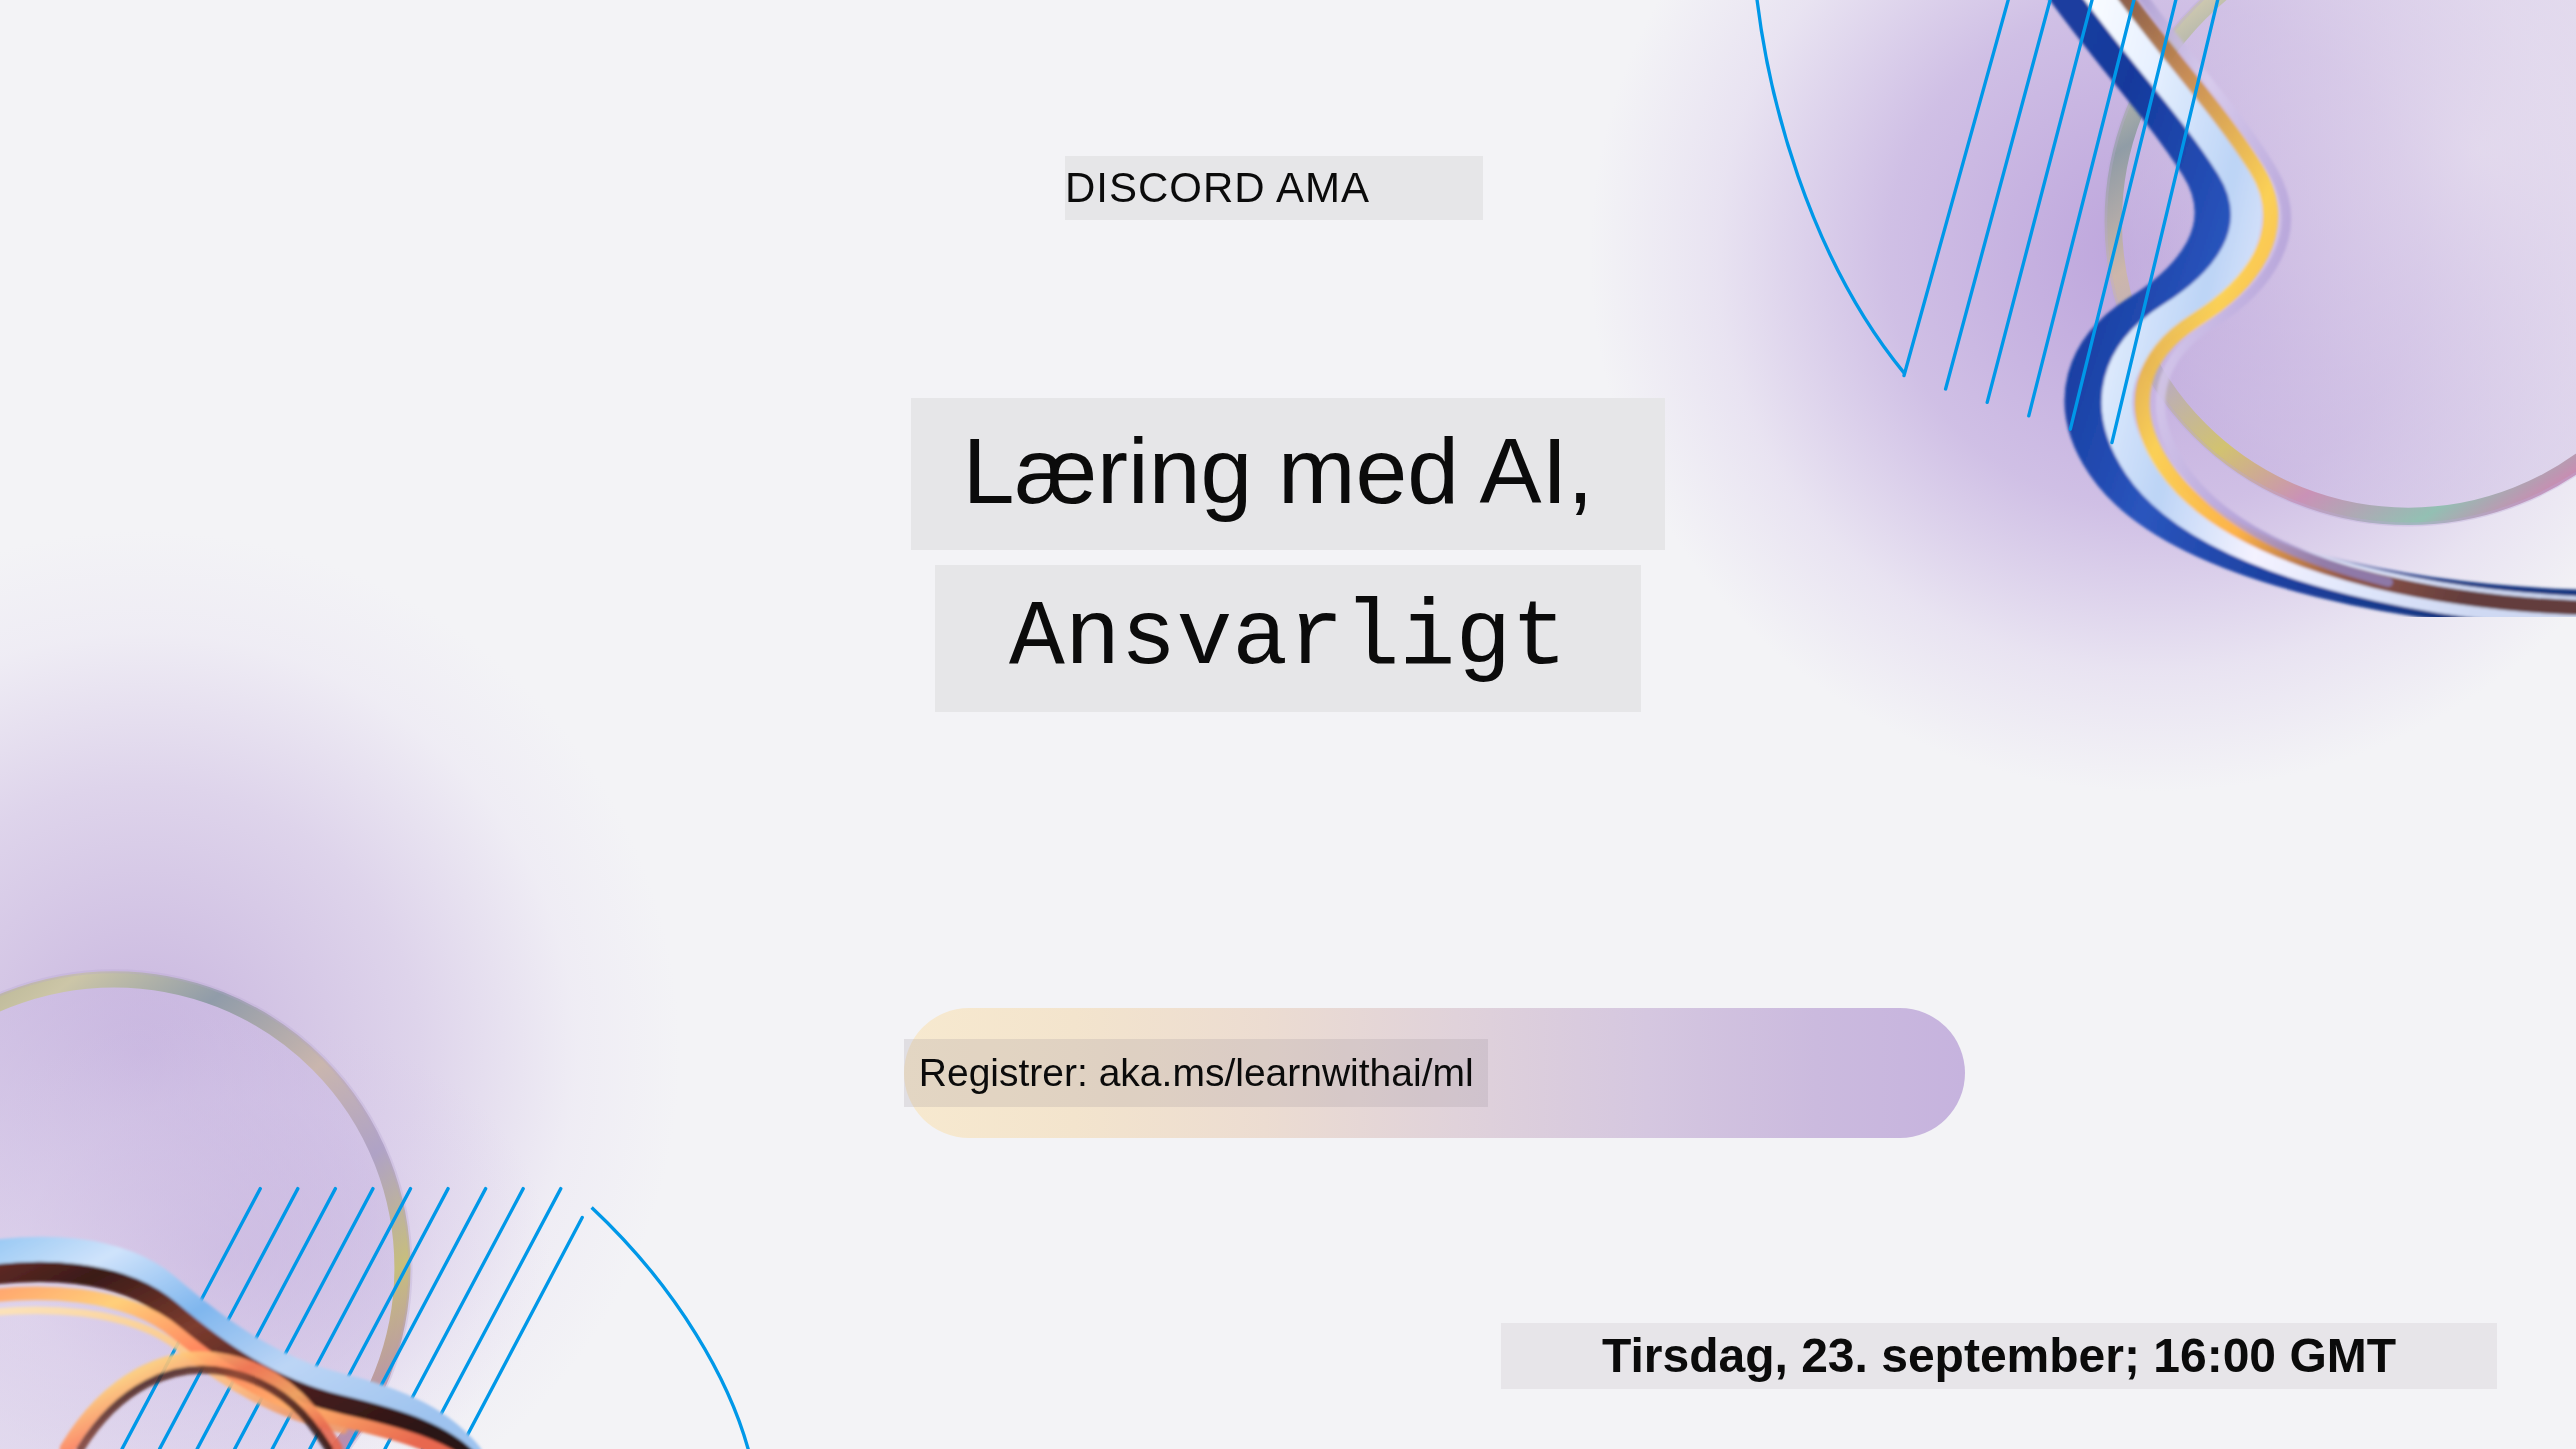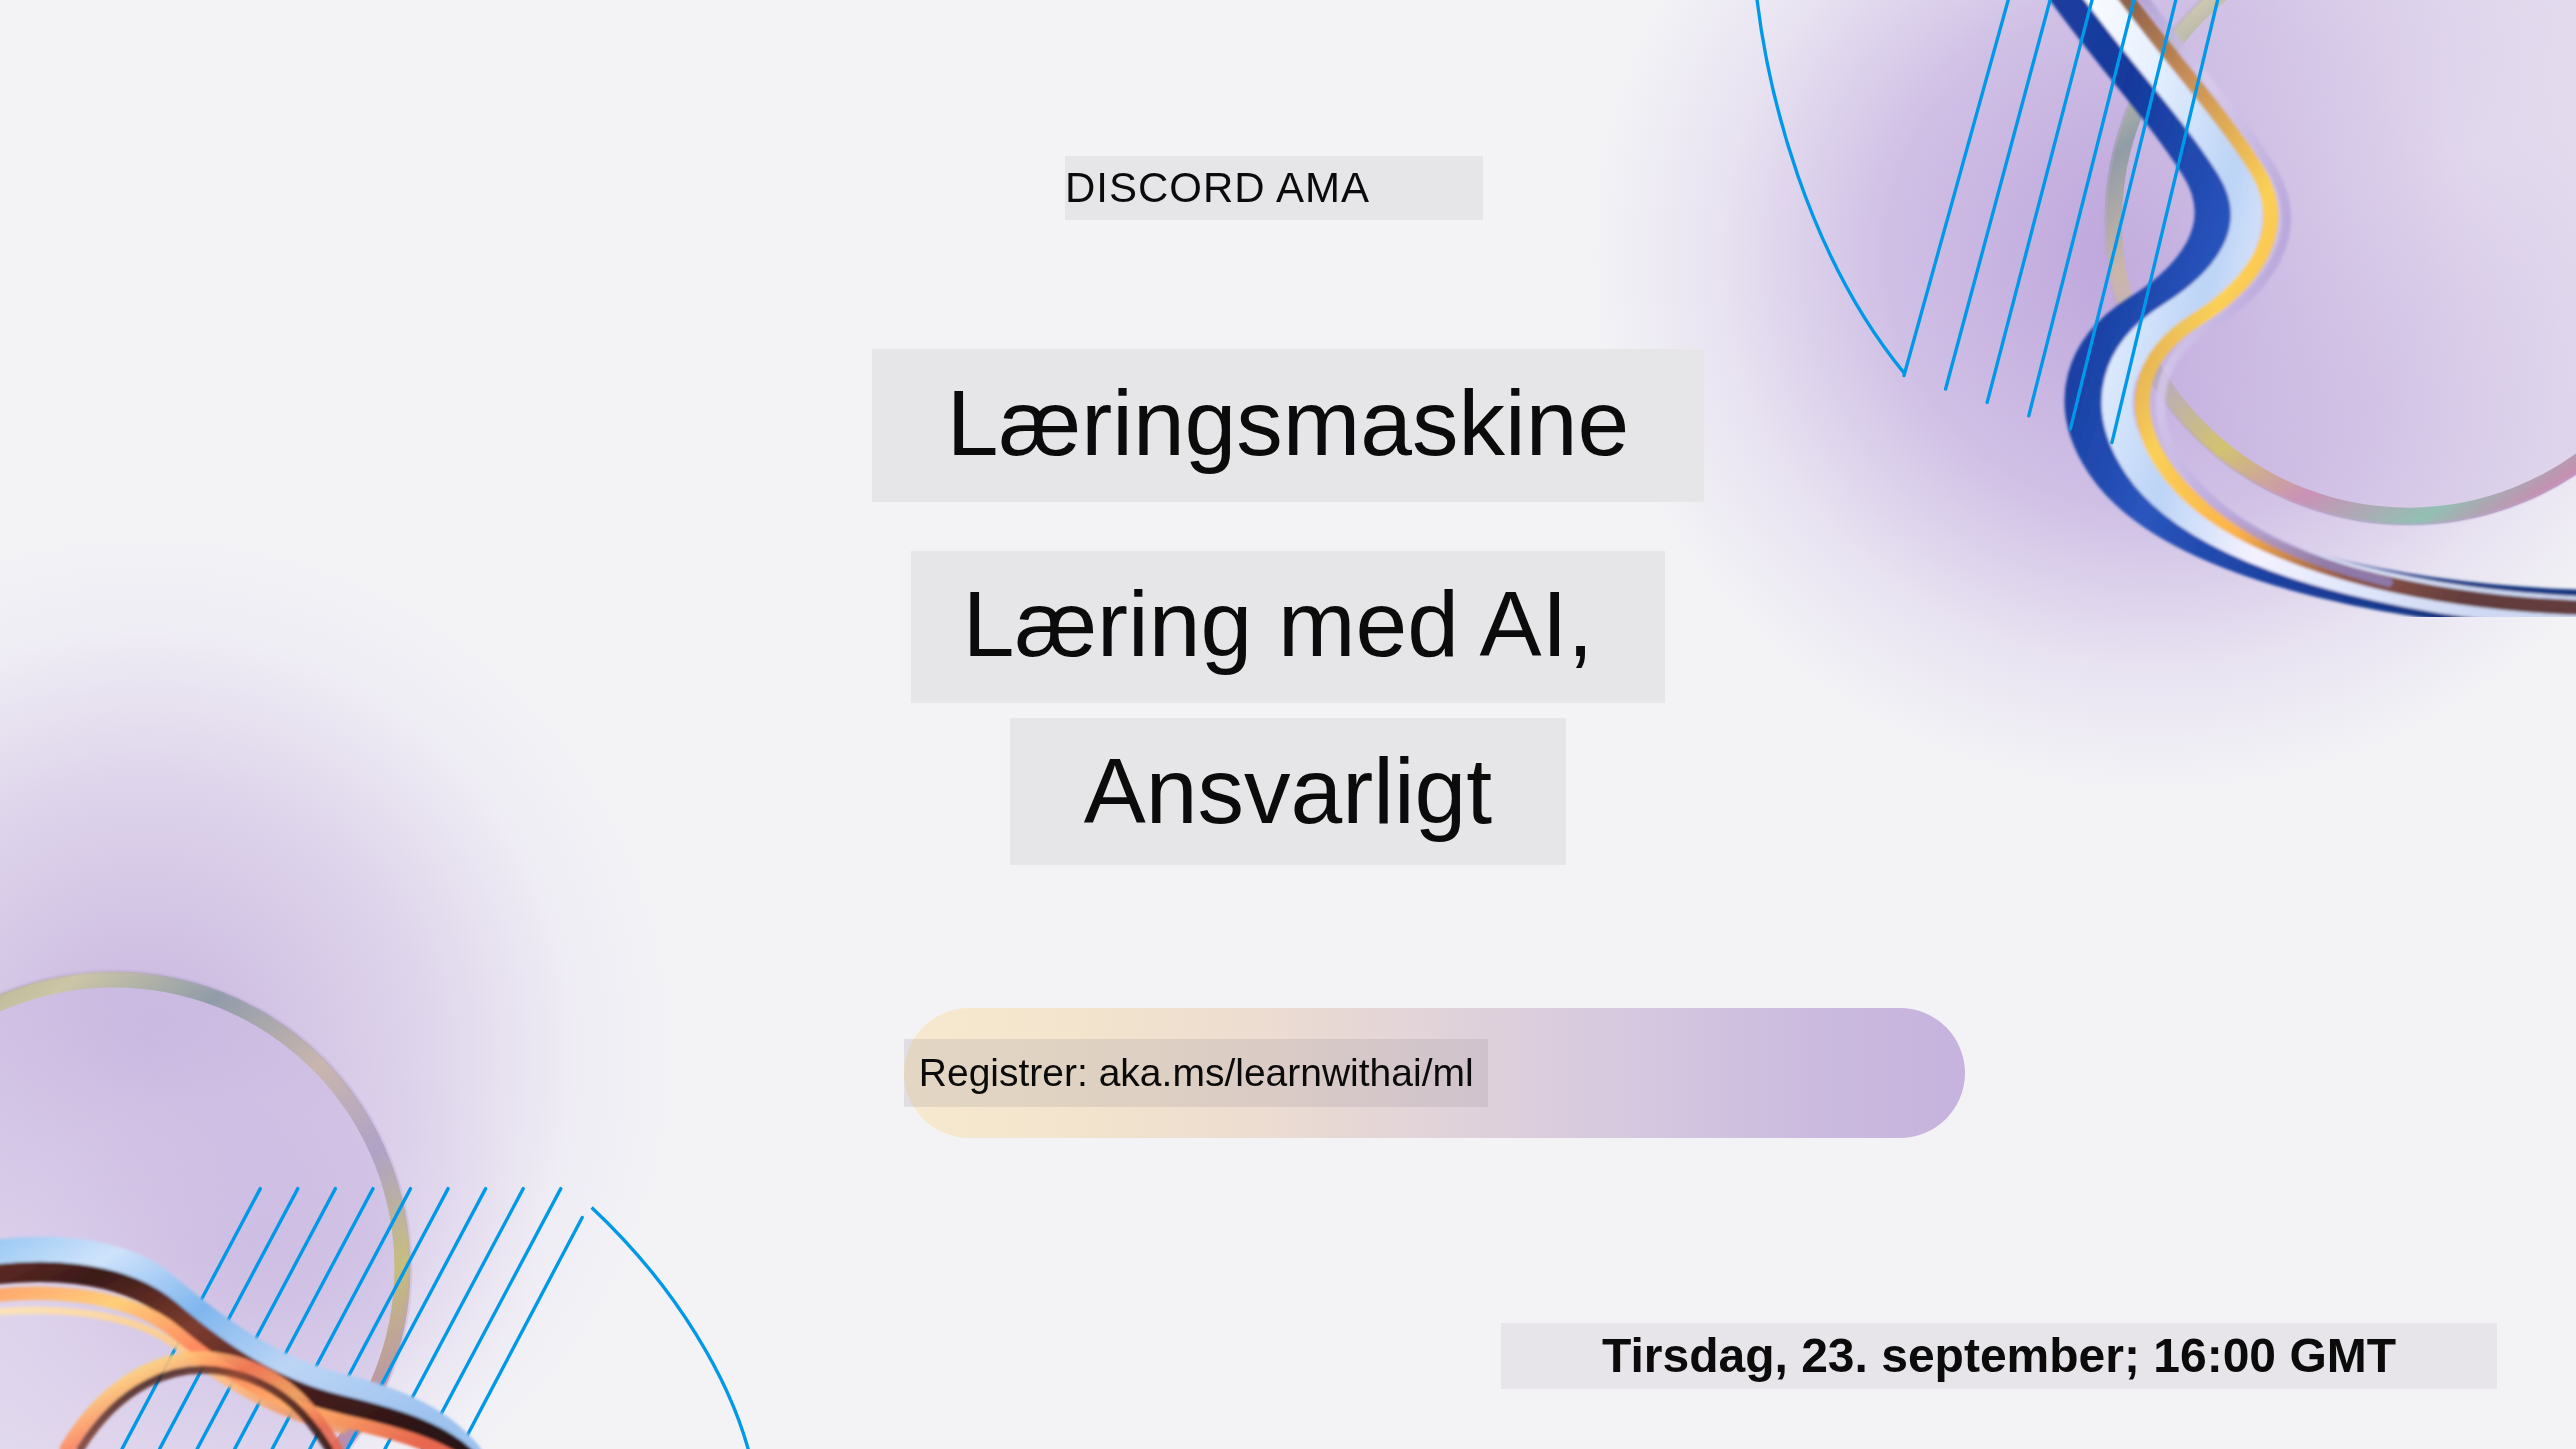--- a/index.html
+++ b/index.html
@@ -103,21 +103,21 @@
   .title-line > span {
     background: #e6e6e8;
     color: #0b0b0b;
     font-size: 93px;
     font-weight: 400;
     line-height: 1;
     white-space: pre;
   }
   .tl1 > span { padding: 28px 75px 32px 75px; }
   .tl2 > span { padding: 27px 72px 32px 52px; margin-top: 36px; }
-  .tl3 > span { padding: 27px 74px 27px 74px; }
+  .tl3 > span { padding: 27px 74px 27px 74px; font-family: Liberation Mono, monospace; }
   .tl2 { margin-top: 13.4px; }
   .tl3 { margin-top: 14.8px; }
 
   .cta {
     position: absolute;
     left: 904px;
     top: 1008px;
     width: 1061px;
     height: 130px;
     border-radius: 65px;
@@ -357,23 +357,20 @@
     </g>
   </svg>
 
   <div class="content">
 
     <div class="eyebrow">
       <span>DISCORD AMA</span>
     </div>
 
     <div class="title-block">
-      <div class="title-line tl1">
-        <span>Læringsmaskine</span>
-      </div>
       <div class="title-line tl2">
         <span>Læring med AI,</span>
       </div>
       <div class="title-line tl3">
         <span>Ansvarligt</span>
       </div>
     </div>
 
     <div class="cta">
       <span class="cta-text">Registrer: aka.ms/learnwithai/ml</span>

